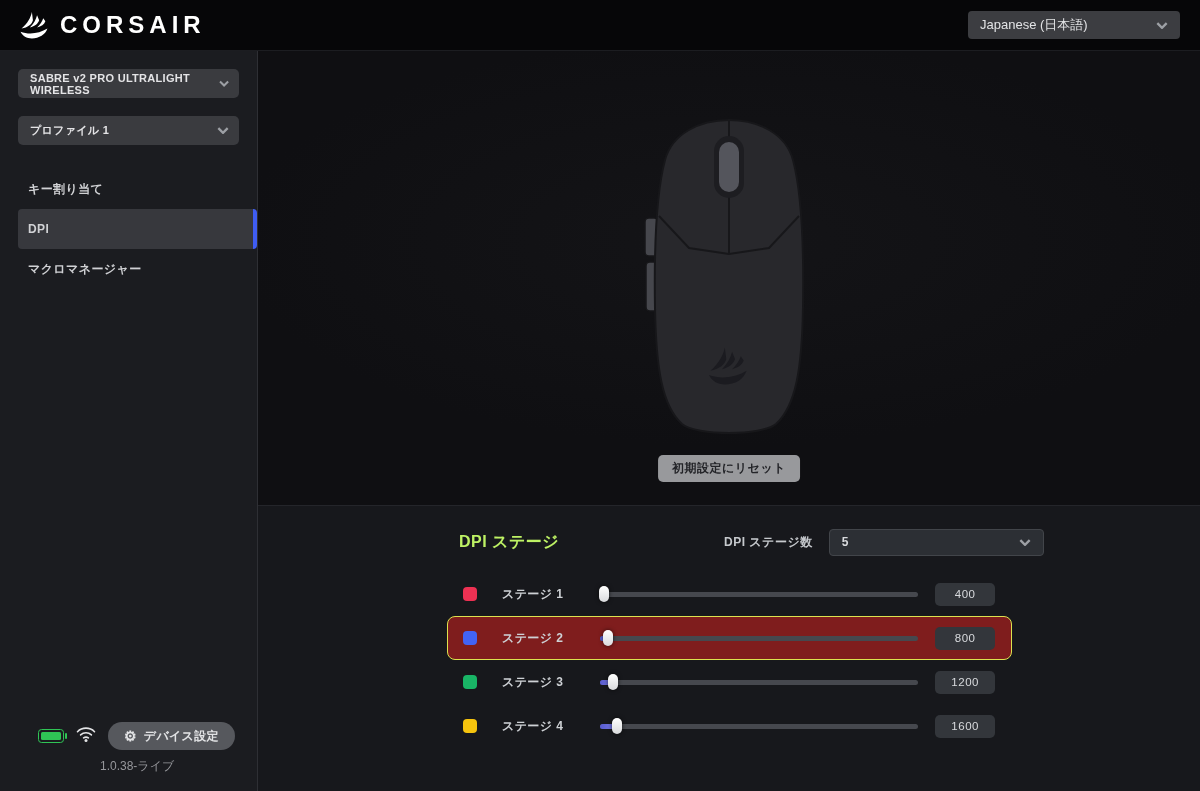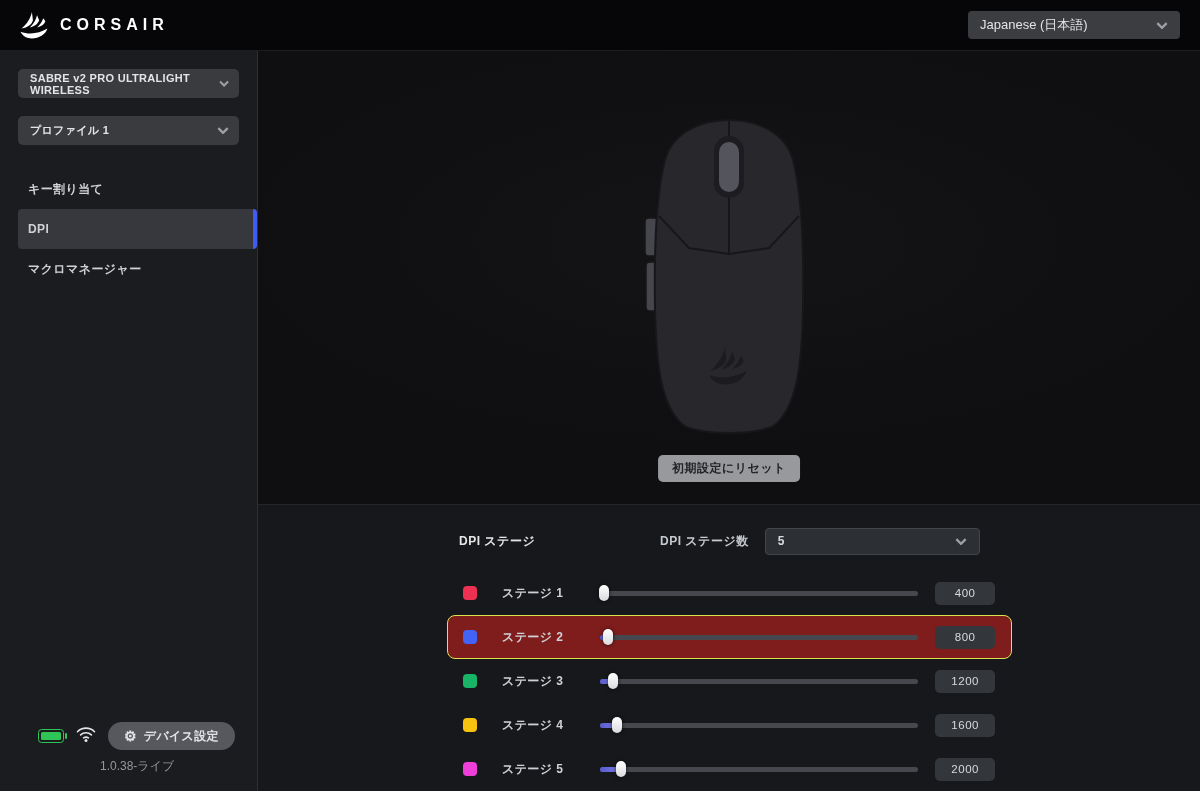--- a/index.html
+++ b/index.html
@@ -4,21 +4,21 @@
 <style>
   * { margin:0; padding:0; box-sizing:border-box; }
   html,body { width:1200px; height:791px; overflow:hidden; background:#0a0a0c;
     font-family:"Liberation Sans", sans-serif; }
 
   
   .topbar { height:51px; background:#060608; display:flex; align-items:center;
     justify-content:space-between; padding:0 20px 0 18px; border-bottom:1px solid #1c1d21; }
   .brand { display:flex; align-items:center; gap:8px; }
   .brand svg { width:34px; height:29px; }
-  .brand-text { color:#fff; font-size:16px; font-weight:bold; letter-spacing:5px; }
+  .brand-text { color:#fff; font-size:24px; font-weight:bold; letter-spacing:5px; }
   .lang-select { width:212px; height:28px; background:#3c3d41; border-radius:4px;
     display:flex; align-items:center; justify-content:space-between; padding:0 12px;
     color:#e2e3e5; font-size:13px; cursor:pointer; }
 
   .chev { width:12px; height:7px; stroke:#9da0a5; stroke-width:2; fill:none; }
 
   
   .app { display:flex; height:740px; }
 
   
@@ -50,21 +50,21 @@
   .main { flex:1; display:flex; flex-direction:column; }
   .preview { height:454px; position:relative;
     background:radial-gradient(ellipse 70% 60% at 50% 42%, #141417 0%, #0f0f12 75%); }
   .mouse-svg { position:absolute; top:67px; left:50%; transform:translateX(-50%); }
   .reset-btn { position:absolute; top:404px; left:50%; transform:translateX(-50%);
     background:#98999c; color:#232428; border:none; border-radius:5px; padding:5px 14px;
     font-size:12px; font-weight:bold; cursor:pointer; font-family:inherit; letter-spacing:.5px; }
 
   .dpi-panel { flex:1; background:#17181c; border-top:1px solid #24252a; padding-top:22px; }
   .panel-head { height:28px; display:flex; align-items:center; padding-left:201px; }
-  .panel-title { width:201px; color:#e5e5e5; font-size:12px; font-weight:bold; letter-spacing:.5px; }
+  .panel-title { width:265px; color:#bef264; font-size:16px; font-weight:bold; letter-spacing:.5px; }
   .count-label { color:#c6c9cd; font-size:12px; font-weight:bold; margin-right:16px; letter-spacing:.5px; }
   .count-select { width:215px; height:27px; background:#2c2f34; border:1px solid #42454a;
     border-radius:4px; display:flex; align-items:center; justify-content:space-between;
     padding:0 12px; color:#d8dadd; font-size:12px; font-weight:bold; cursor:pointer; }
 
   .rows { margin-top:16px; }
   .stage-row { margin-left:189px; width:565px; height:44px; border-radius:8px;
     border:1.5px solid transparent; display:flex; align-items:center; padding:0 16px 0 15px; }
   .stage-row.highlighted { border-color:var(--highlight); background:#7f1d1d; }
   .dot { width:14px; height:14px; border-radius:4px; margin-right:25px; flex-shrink:0; }
@@ -227,26 +227,16 @@
           <div class="stage-row">
             <span class="dot" style="background: rgb(246, 196, 14);"></span>
             <span class="stage-label">ステージ 4</span>
             <div class="slider">
               <div class="track"></div>
               <div class="fill" style="width:5.333333333333334%"></div>
               <div class="handle" style="left:calc(5.333333333333334% - 5px)"></div>
             </div>
             <div class="val-box">1600</div>
           </div>
-          <div class="stage-row">
-            <span class="dot" style="background: rgb(238, 63, 216);"></span>
-            <span class="stage-label">ステージ 5</span>
-            <div class="slider">
-              <div class="track"></div>
-              <div class="fill" style="width:6.666666666666667%"></div>
-              <div class="handle" style="left:calc(6.666666666666667% - 5px)"></div>
-            </div>
-            <div class="val-box">2000</div>
-          </div>
         </div>
     </section>
   </main>
 </div>
 
 </body></html>

